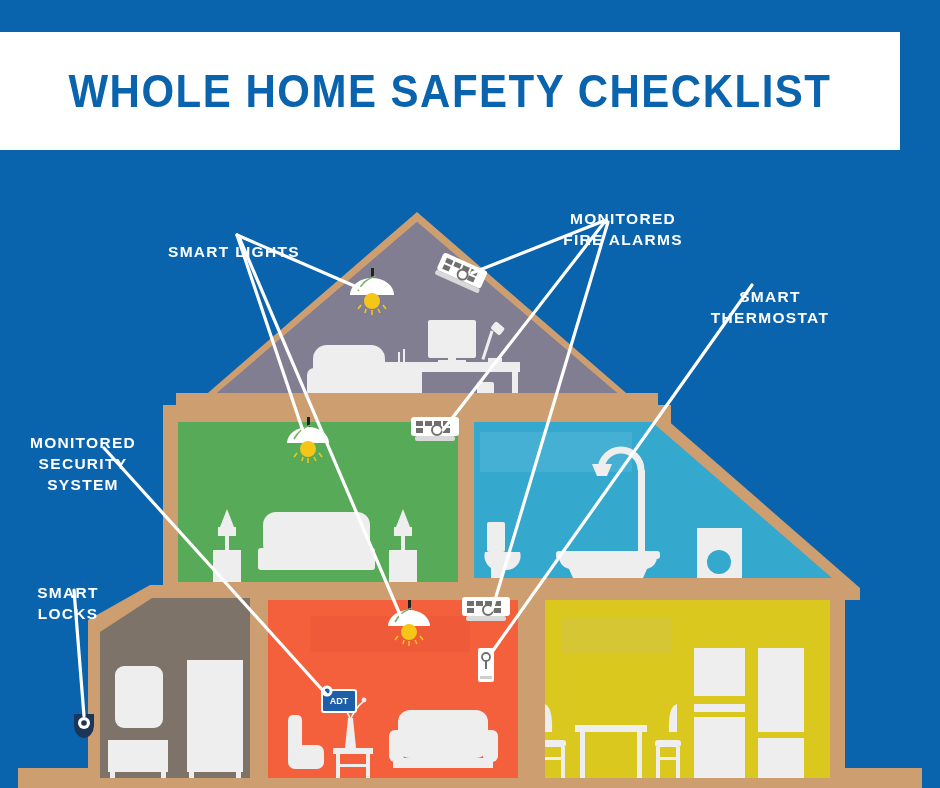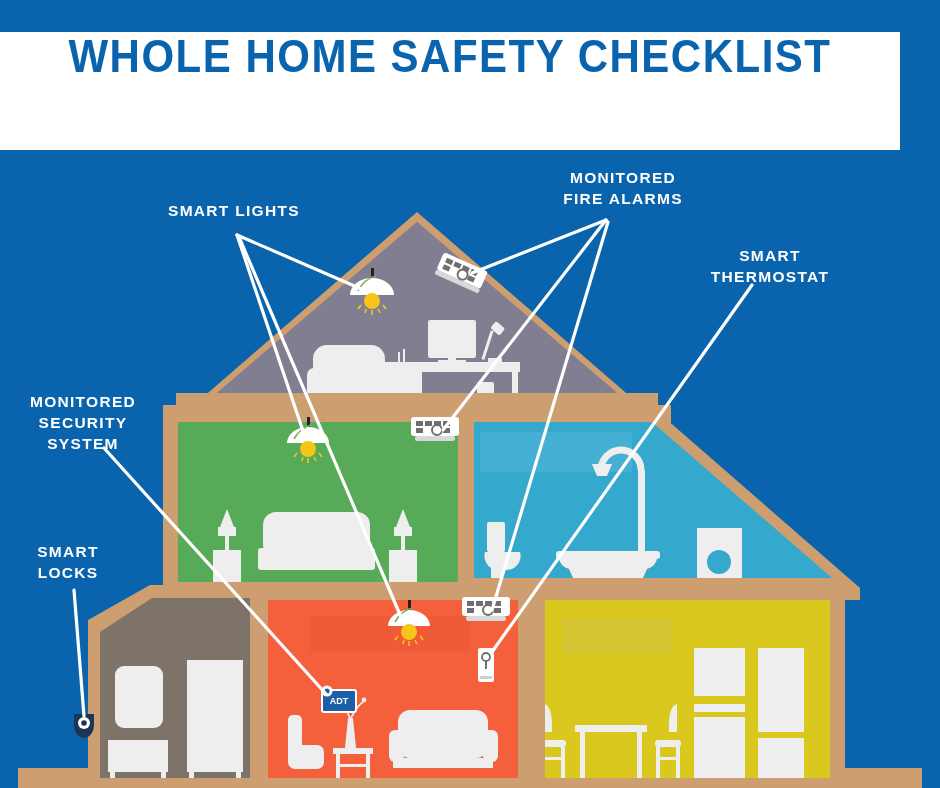--- a/index.html
+++ b/index.html
@@ -8,21 +8,21 @@
     background:#0963ad;
     font-family:"Liberation Sans", sans-serif;
     overflow:hidden;position:relative;
   }
   #stage{position:absolute;inset:0;width:940px;height:788px;}
 
   
   .banner{
     position:absolute;left:0;top:32px;width:900px;height:118px;
     background:#ffffff;
-    display:flex;align-items:flex-start;justify-content:center;
+    display:flex;align-items:center;justify-content:center;
   }
   .banner-title{
     color:#0963ad;
     font-family:"Liberation Sans", sans-serif;
     font-weight:bold;
     font-size:42px;
     letter-spacing:1.5px;
     text-transform:uppercase;
     transform:scaleY(1.12);
     white-space:nowrap;
@@ -31,20 +31,21 @@
   
   .label{
     position:absolute;
     color:#ffffff;
     font-weight:bold;
     font-size:15.5px;
     letter-spacing:1.3px;
     line-height:21px;
     text-transform:uppercase;
     white-space:pre-line;
+    margin-top:41px;
   }
   .label.ctr{text-align:center;}
 
   
   svg.layer{position:absolute;left:0;top:0;width:940px;height:788px;overflow:visible;}
   svg.layer.lines{pointer-events:none;}
 </style>
 </head>
 <body>
 

